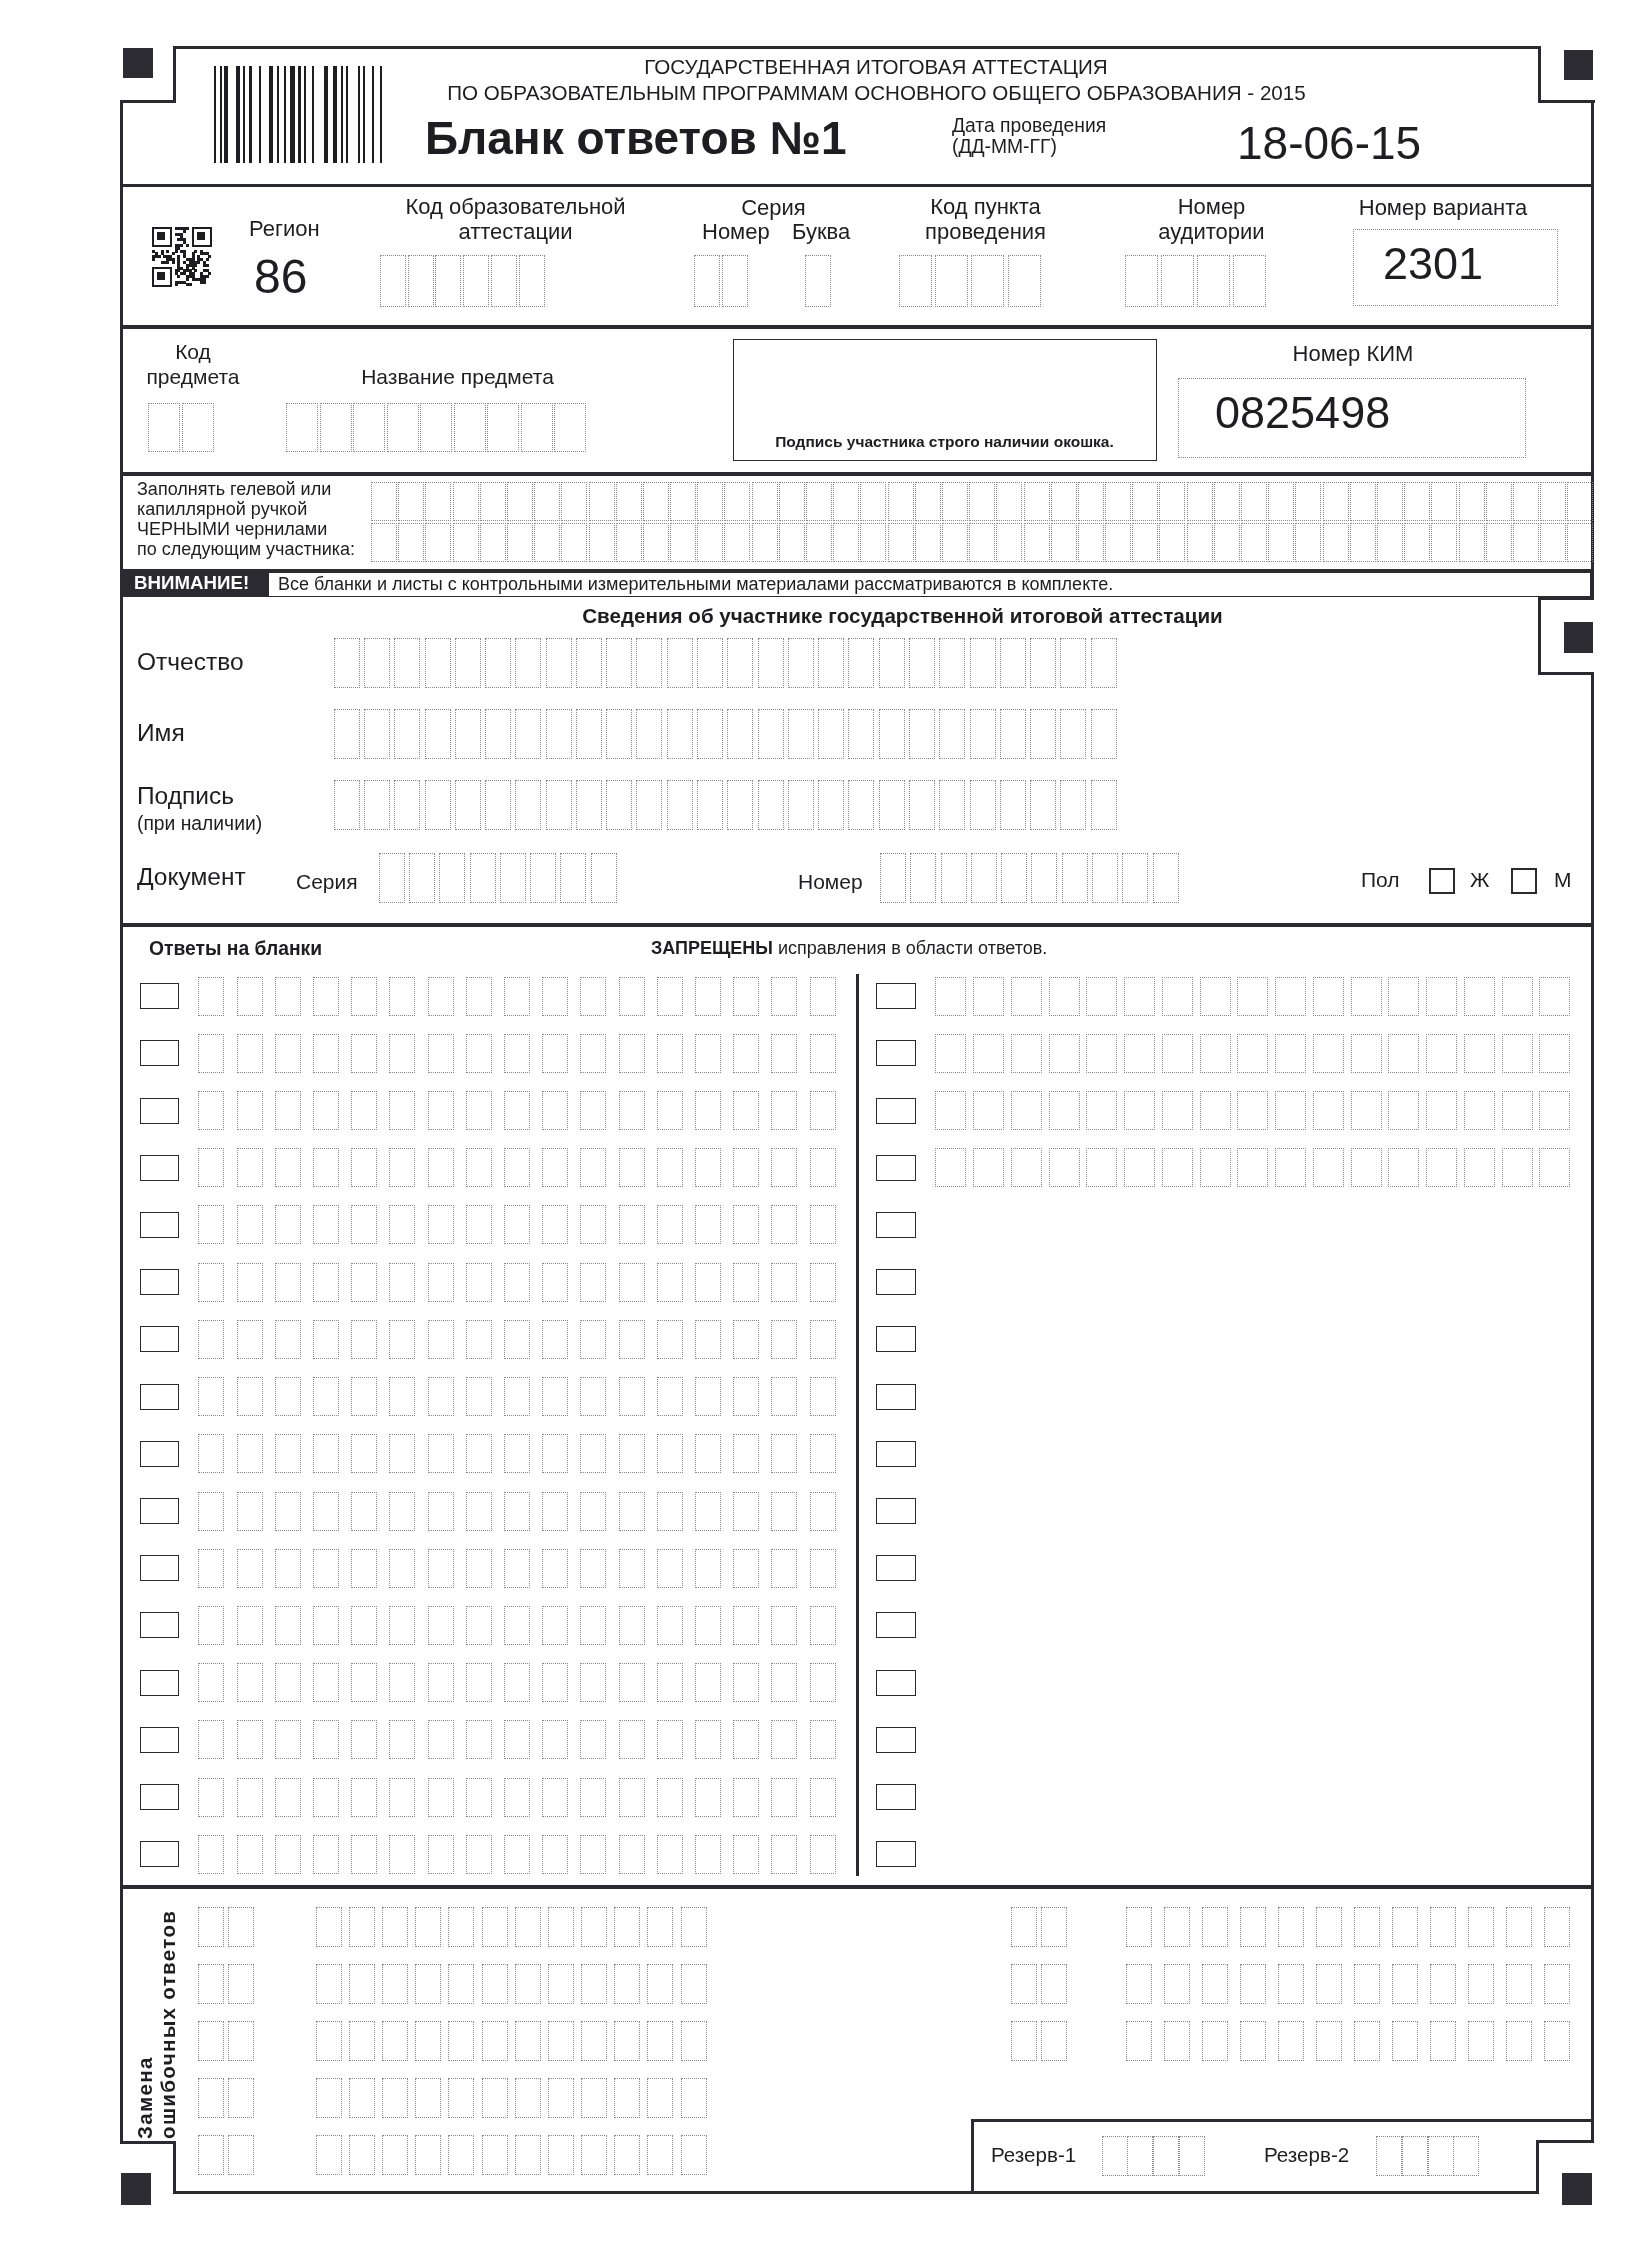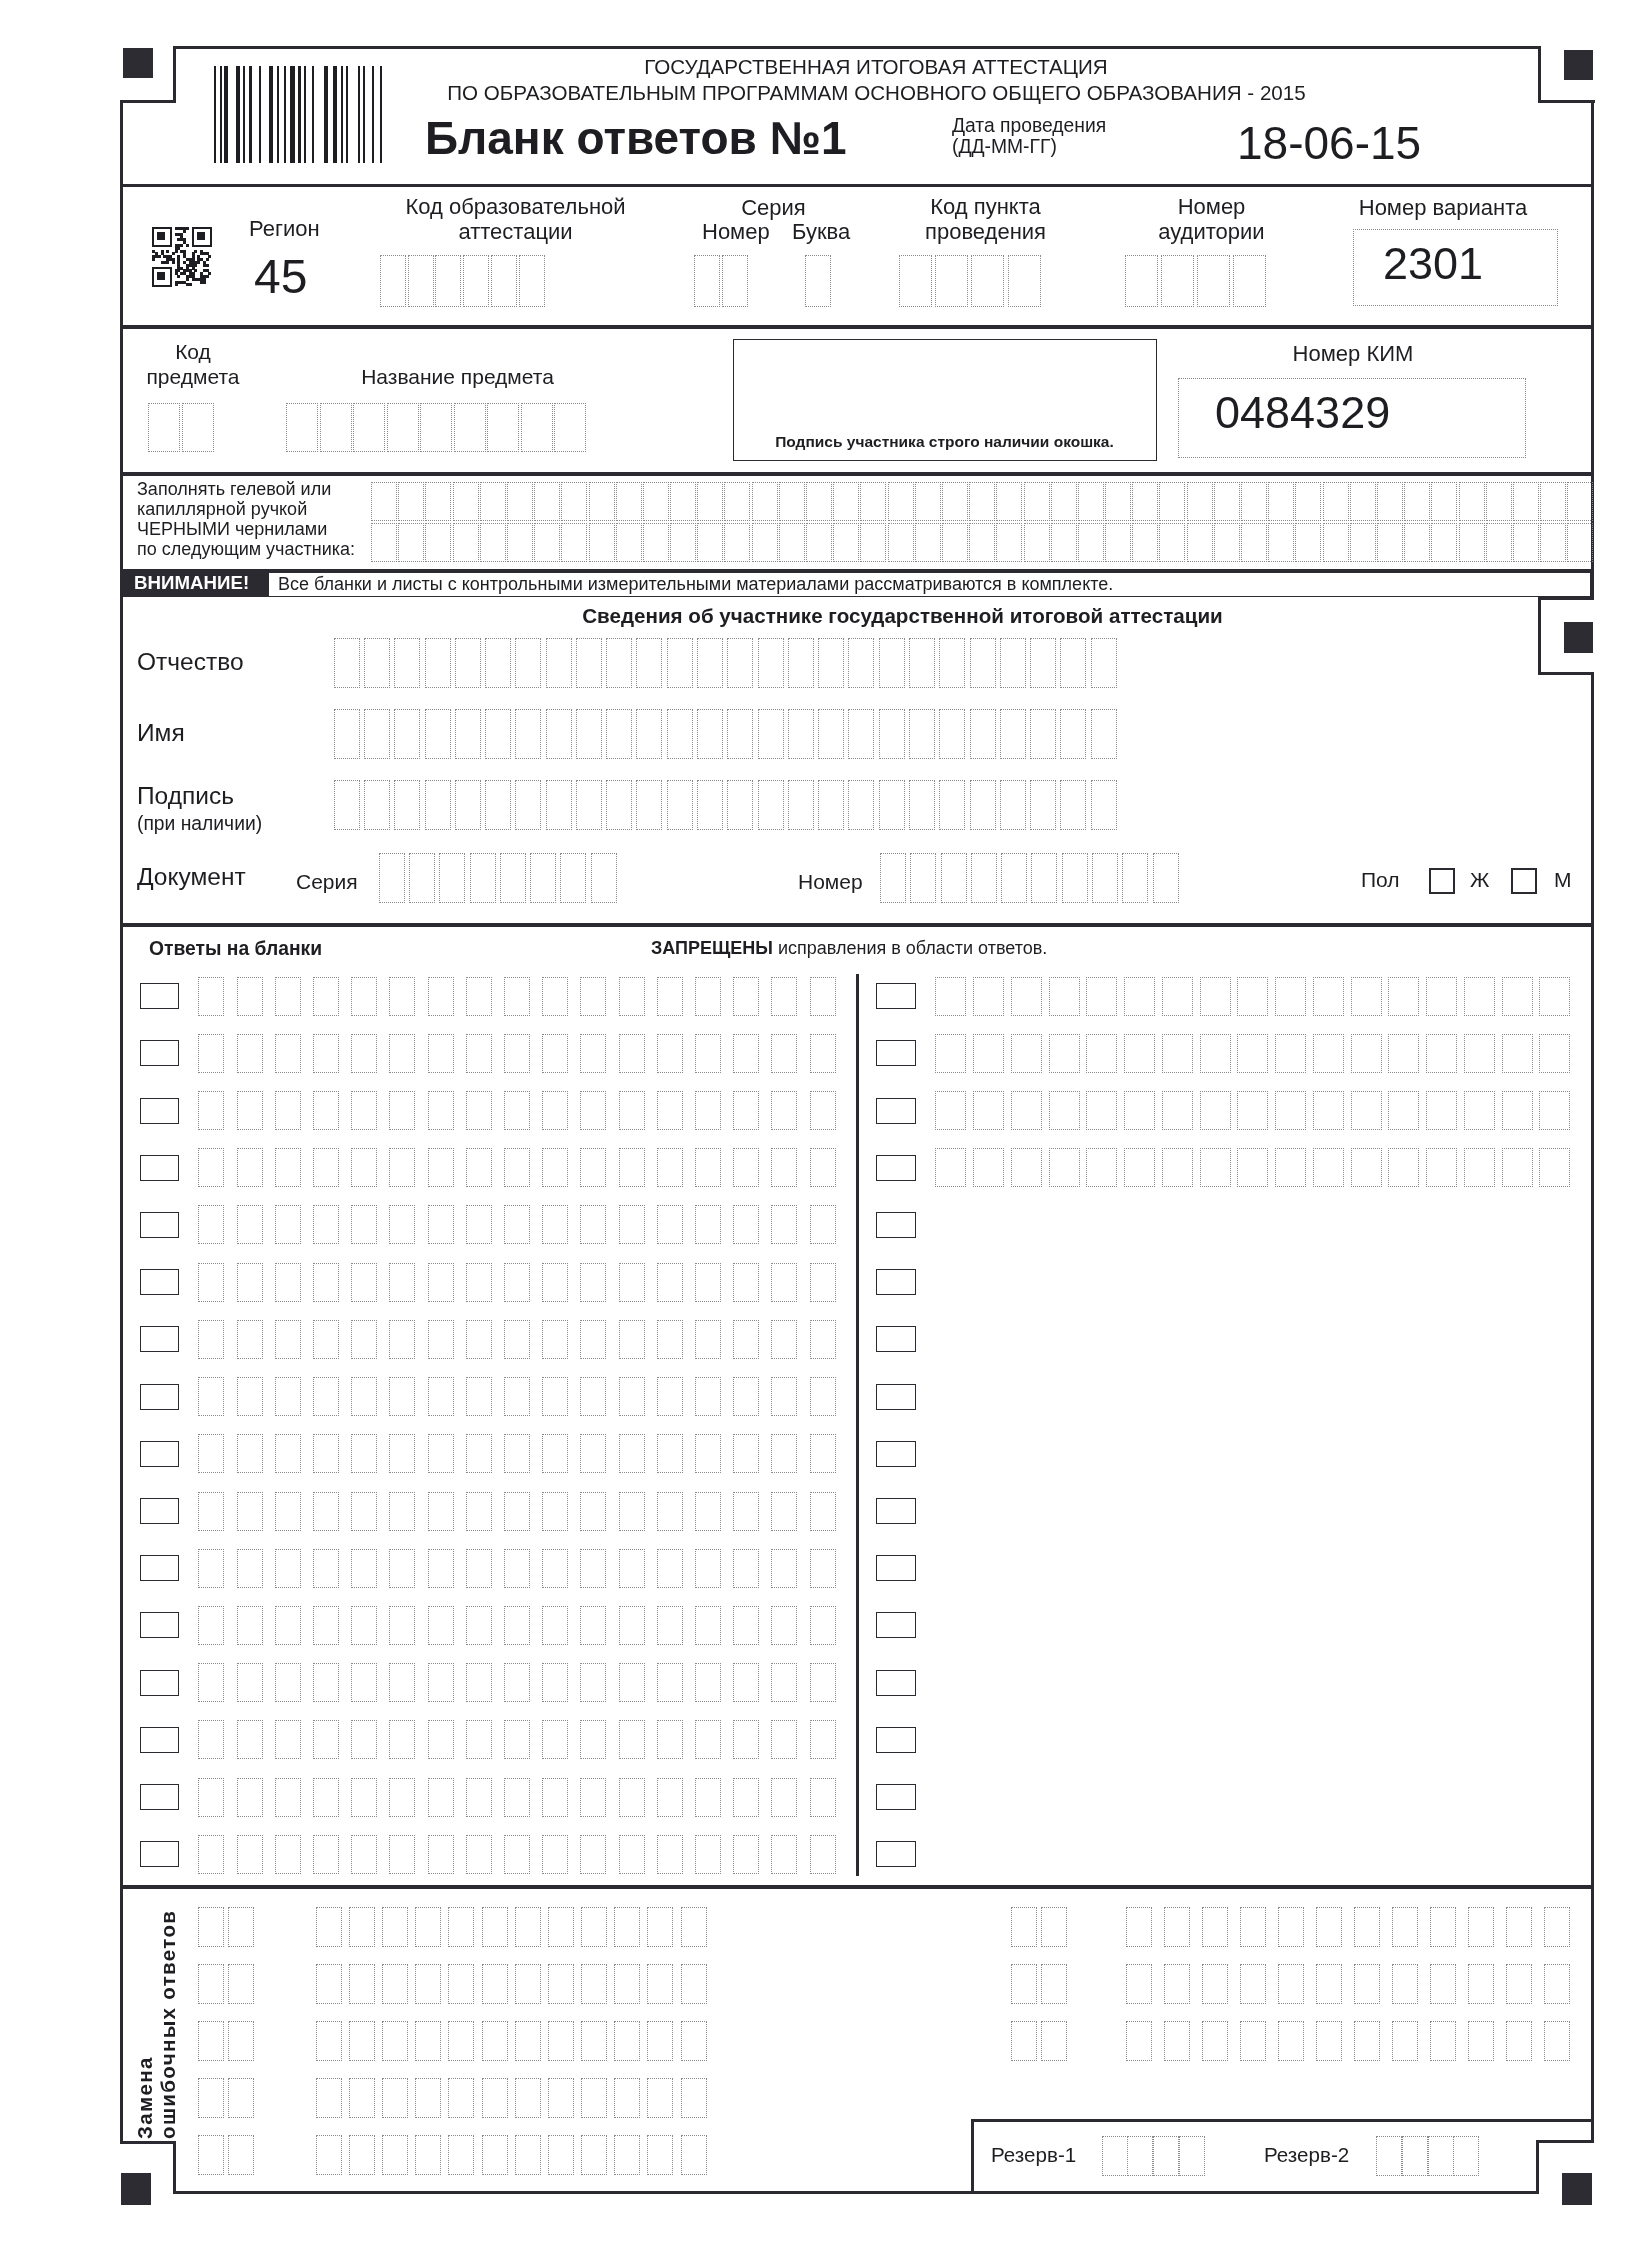--- a/index.html
+++ b/index.html
@@ -207,21 +207,21 @@
     <div style="position: absolute; left: 25.4px; top: 54px; width: 3.1px; height: 3.1px; background: rgb(30, 30, 34);"></div>
     <div style="position: absolute; left: 28px; top: 54px; width: 3.1px; height: 3.1px; background: rgb(30, 30, 34);"></div>
     <div style="position: absolute; left: 31px; top: 54px; width: 3.1px; height: 3.1px; background: rgb(30, 30, 34);"></div>
     <div style="position: absolute; left: 48px; top: 54px; width: 3.1px; height: 3.1px; background: rgb(30, 30, 34);"></div>
     <div style="position: absolute; left: 51px; top: 54px; width: 3.1px; height: 3.1px; background: rgb(30, 30, 34);"></div>
     <div style="position: absolute; left: 22.6px; top: 56px; width: 3.1px; height: 3.1px; background: rgb(30, 30, 34);"></div>
     <div style="position: absolute; left: 34px; top: 56px; width: 3.1px; height: 3.1px; background: rgb(30, 30, 34);"></div>
     <div style="position: absolute; left: 37px; top: 56px; width: 3.1px; height: 3.1px; background: rgb(30, 30, 34);"></div>
   </div>
 <div class="txt" style="left:249px;top:216px;font-size:22px;">Регион</div>
-<div class="txt" style="left:254px;top:249px;font-size:48px;">45</div>
+<div class="txt" style="left:254px;top:249px;font-size:48px;">86</div>
 
 <div class="txt center" style="left:380px;top:195px;width:271px;font-size:22px;line-height:24.5px;">
   <div>Код образовательной</div>
   <div>аттестации</div>
 </div>
 <div id="org-cells">
     <div class="cell" style="left: 380px; top: 255px; width: 26px; height: 52px;"></div>
     <div class="cell" style="left: 408px; top: 255px; width: 26px; height: 52px;"></div>
     <div class="cell" style="left: 435px; top: 255px; width: 26px; height: 52px;"></div>
     <div class="cell" style="left: 463px; top: 255px; width: 26px; height: 52px;"></div>
@@ -290,21 +290,21 @@
     <div class="txt center" style="left: 734px; top: 345px; width: 421px; font-size: 13.5px; color: rgb(196, 196, 196);"></div>
     <div class="txt center" style="left: 734px; top: 363px; width: 421px; font-size: 13.5px; color: rgb(196, 196, 196);"></div>
     <div class="txt center" style="left: 734px; top: 380px; width: 421px; font-size: 13.5px; color: rgb(196, 196, 196);"></div>
     <div class="txt center" style="left: 734px; top: 397px; width: 421px; font-size: 13.5px; color: rgb(196, 196, 196);"></div>
     <div class="txt center" style="left: 734px; top: 415px; width: 421px; font-size: 13.5px; color: rgb(196, 196, 196);"></div>
   </div>
 <div class="txt center" style="left:734px;top:433px;width:421px;font-size:15.5px;font-weight:bold;">Подпись участника строго наличии окошка.</div>
 
 <div class="txt center" style="left:1179px;top:341px;width:348px;font-size:22px;">Номер КИМ</div>
 <div class="cell" style="left:1178px;top:378px;width:348px;height:80px;"></div>
-<div class="txt" style="left:1215px;top:387px;font-size:45px;">0484329</div>
+<div class="txt" style="left:1215px;top:387px;font-size:45px;">0825498</div>
 
 <div class="txt" style="left:137px;top:479px;font-size:18px;line-height:20px;">
   <div>Заполнять гелевой или</div>
   <div>капиллярной ручкой</div>
   <div>ЧЕРНЫМИ чернилами</div>
   <div>по следующим участника:</div>
 </div>
 <div id="spec-cells">
     <div class="spec" style="left: 371px; top: 482px; width: 26px; height: 39px;"></div>
     <div class="spec" style="left: 398px; top: 482px; width: 26px; height: 39px;"></div>

